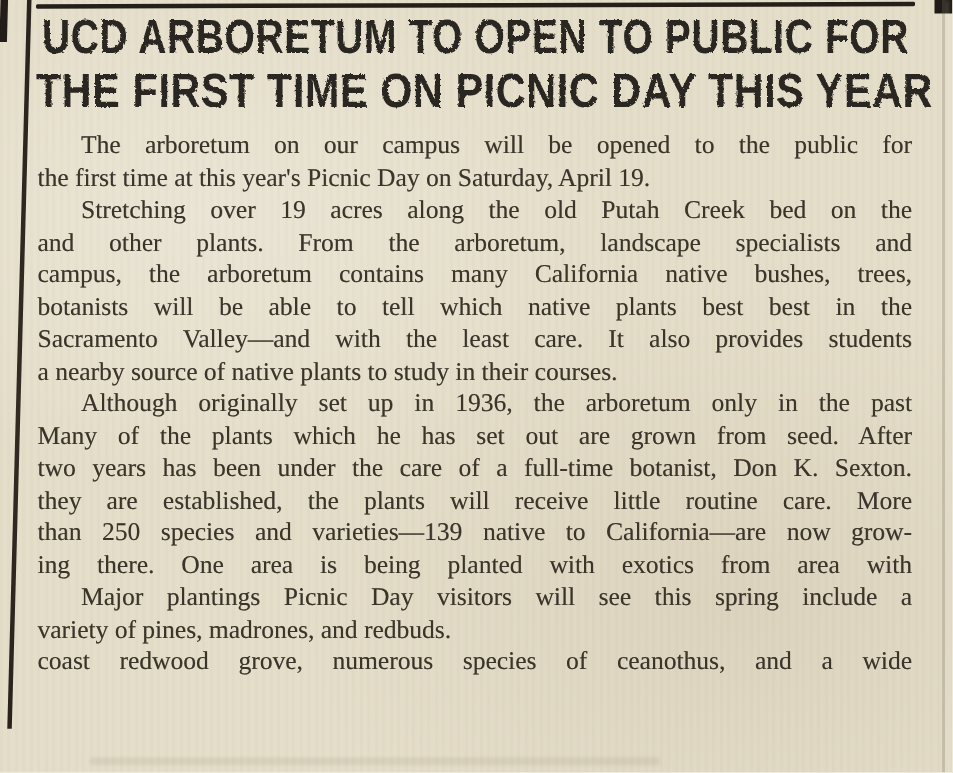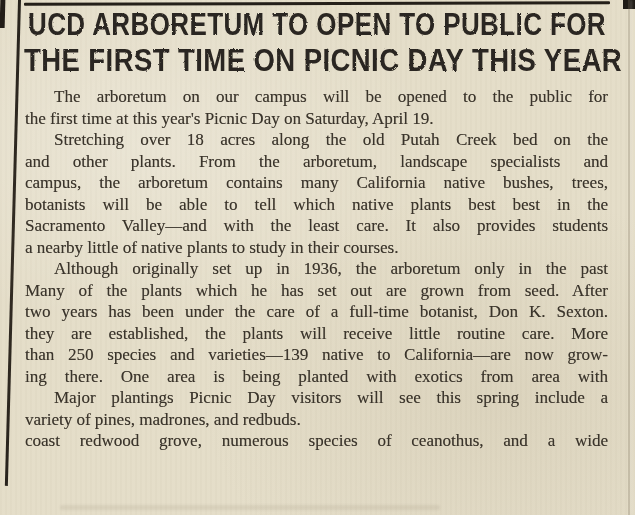--- a/index.html
+++ b/index.html
@@ -72,26 +72,26 @@
   </svg>
 
   <div class="article-body">
 
     <div class="para">
       <div class="line first">The arboretum on our campus will be opened to the public for</div>
       <div class="line last">the first time at this year's Picnic Day on Saturday, April 19.</div>
     </div>
 
     <div class="para">
-      <div class="line first">Stretching over 18 acres along the old Putah Creek bed on the</div>
+      <div class="line first">Stretching over 19 acres along the old Putah Creek bed on the</div>
       <div class="line">and other plants. From the arboretum, landscape specialists and</div>
       <div class="line">campus, the arboretum contains many California native bushes, trees,</div>
       <div class="line">botanists will be able to tell which native plants best best in the</div>
       <div class="line">Sacramento Valley—and with the least care. It also provides students</div>
-      <div class="line last">a nearby little of native plants to study in their courses.</div>
+      <div class="line last">a nearby source of native plants to study in their courses.</div>
     </div>
 
     <div class="para">
       <div class="line first">Although originally set up in 1936, the arboretum only in the past</div>
       <div class="line">Many of the plants which he has set out are grown from seed. After</div>
       <div class="line">two years has been under the care of a full-time botanist, Don K. Sexton.</div>
       <div class="line">they are established, the plants will receive little routine care. More</div>
       <div class="line">than 250 species and varieties—139 native to California—are now grow-</div>
       <div class="line">ing there. One area is being planted with exotics from area with</div>
     </div>

